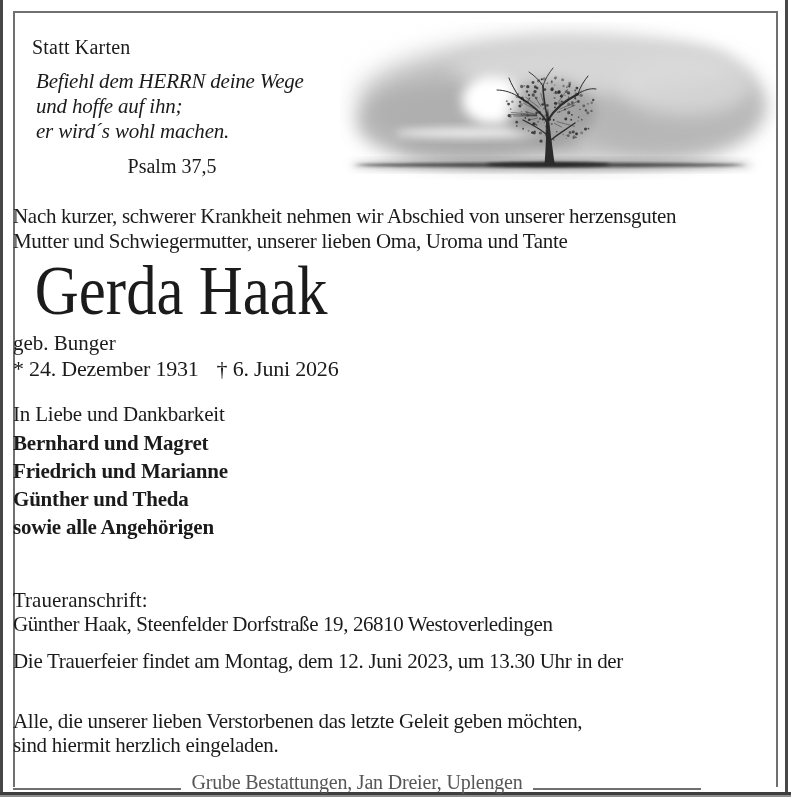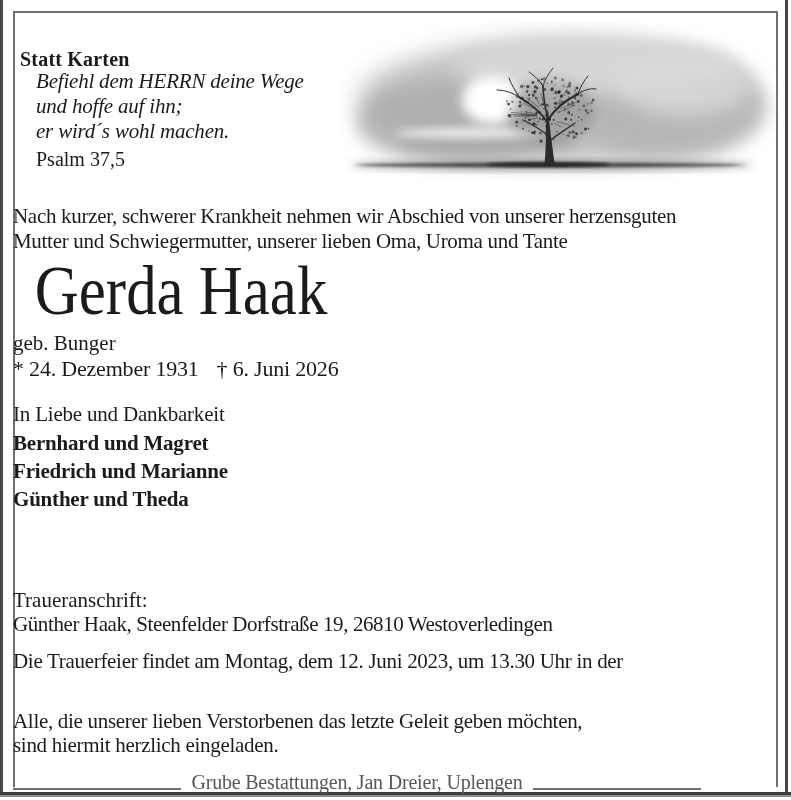--- a/index.html
+++ b/index.html
@@ -10,23 +10,23 @@
   .abs{position:absolute;}
   
   .edge-left{left:0;top:0;width:3px;height:797px;background:#474747;}
   .edge-right{left:785px;top:0;width:3px;height:794px;background:#474747;}
   .edge-bottom{left:0;top:792px;width:791px;height:5px;
     background:linear-gradient(180deg,#3d3d3d 0 55%,#8d8d8d 55% 100%);}
   
   .frame{left:13px;top:11px;width:765px;height:776px;box-sizing:border-box;
     border-top:2px solid #707070;border-left:2px solid #707070;border-right:2px solid #707070;}
   .centered{left:13px;width:765px;text-align:left;}
-  .statt{left:20px;top:36px;font-size:20px;font-weight:bold;letter-spacing:.2px;margin-top:12px;}
+  .statt{left:32px;top:36px;font-size:20px;font-weight:normal;letter-spacing:.2px;}
   .verse{left:36px;top:69px;width:272px;font-size:21px;font-style:italic;line-height:25px;letter-spacing:-.2px;}
-  .verse-src{text-align:left;font-style:normal;font-size:20px;margin-top:3px;letter-spacing:0;}
+  .verse-src{text-align:center;font-style:normal;font-size:20px;margin-top:10px;letter-spacing:0;}
   .tree-wrap{left:340px;top:22px;width:438px;height:158px;}
   .intro{top:204px;font-size:21px;line-height:25px;letter-spacing:-.3px;}
   .name-row{top:252px;line-height:78px;}
   .name-row span{display:inline-block;font-size:70px;transform:scaleX(.87);transform-origin:50% 50%;white-space:nowrap;}
   .geb{top:331px;font-size:21px;}
   .dates{top:356px;font-size:22px;letter-spacing:-.2px;}
   .dates .birth{margin-right:18px;}
   .liebe{top:402px;font-size:21px;letter-spacing:-.2px;}
   .family{top:429px;font-size:21px;font-weight:bold;line-height:28px;letter-spacing:-.2px;}
   .trauer-label{top:588px;font-size:21px;}
@@ -305,20 +305,21 @@
 <div class="abs centered dates">
   <span class="birth">* 24. Dezember 1931</span><span>† 6. Juni 2026</span>
 </div>
 
 <div class="abs centered liebe">In Liebe und Dankbarkeit</div>
 
 <div class="abs centered family">
   <div>Bernhard und Magret</div>
   <div>Friedrich und Marianne</div>
   <div>Günther und Theda</div>
+  <div>sowie alle Angehörigen</div>
 </div>
 
 <div class="abs centered trauer-label">Traueranschrift:</div>
 <div class="abs centered address-line">Günther Haak, Steenfelder Dorfstraße 19, 26810 Westoverledingen</div>
 
 <div class="abs centered service">
   <div>Die Trauerfeier findet am Montag, dem 12. Juni 2023, um 13.30 Uhr in der</div>
 </div>
 
 <div class="abs centered invite">

